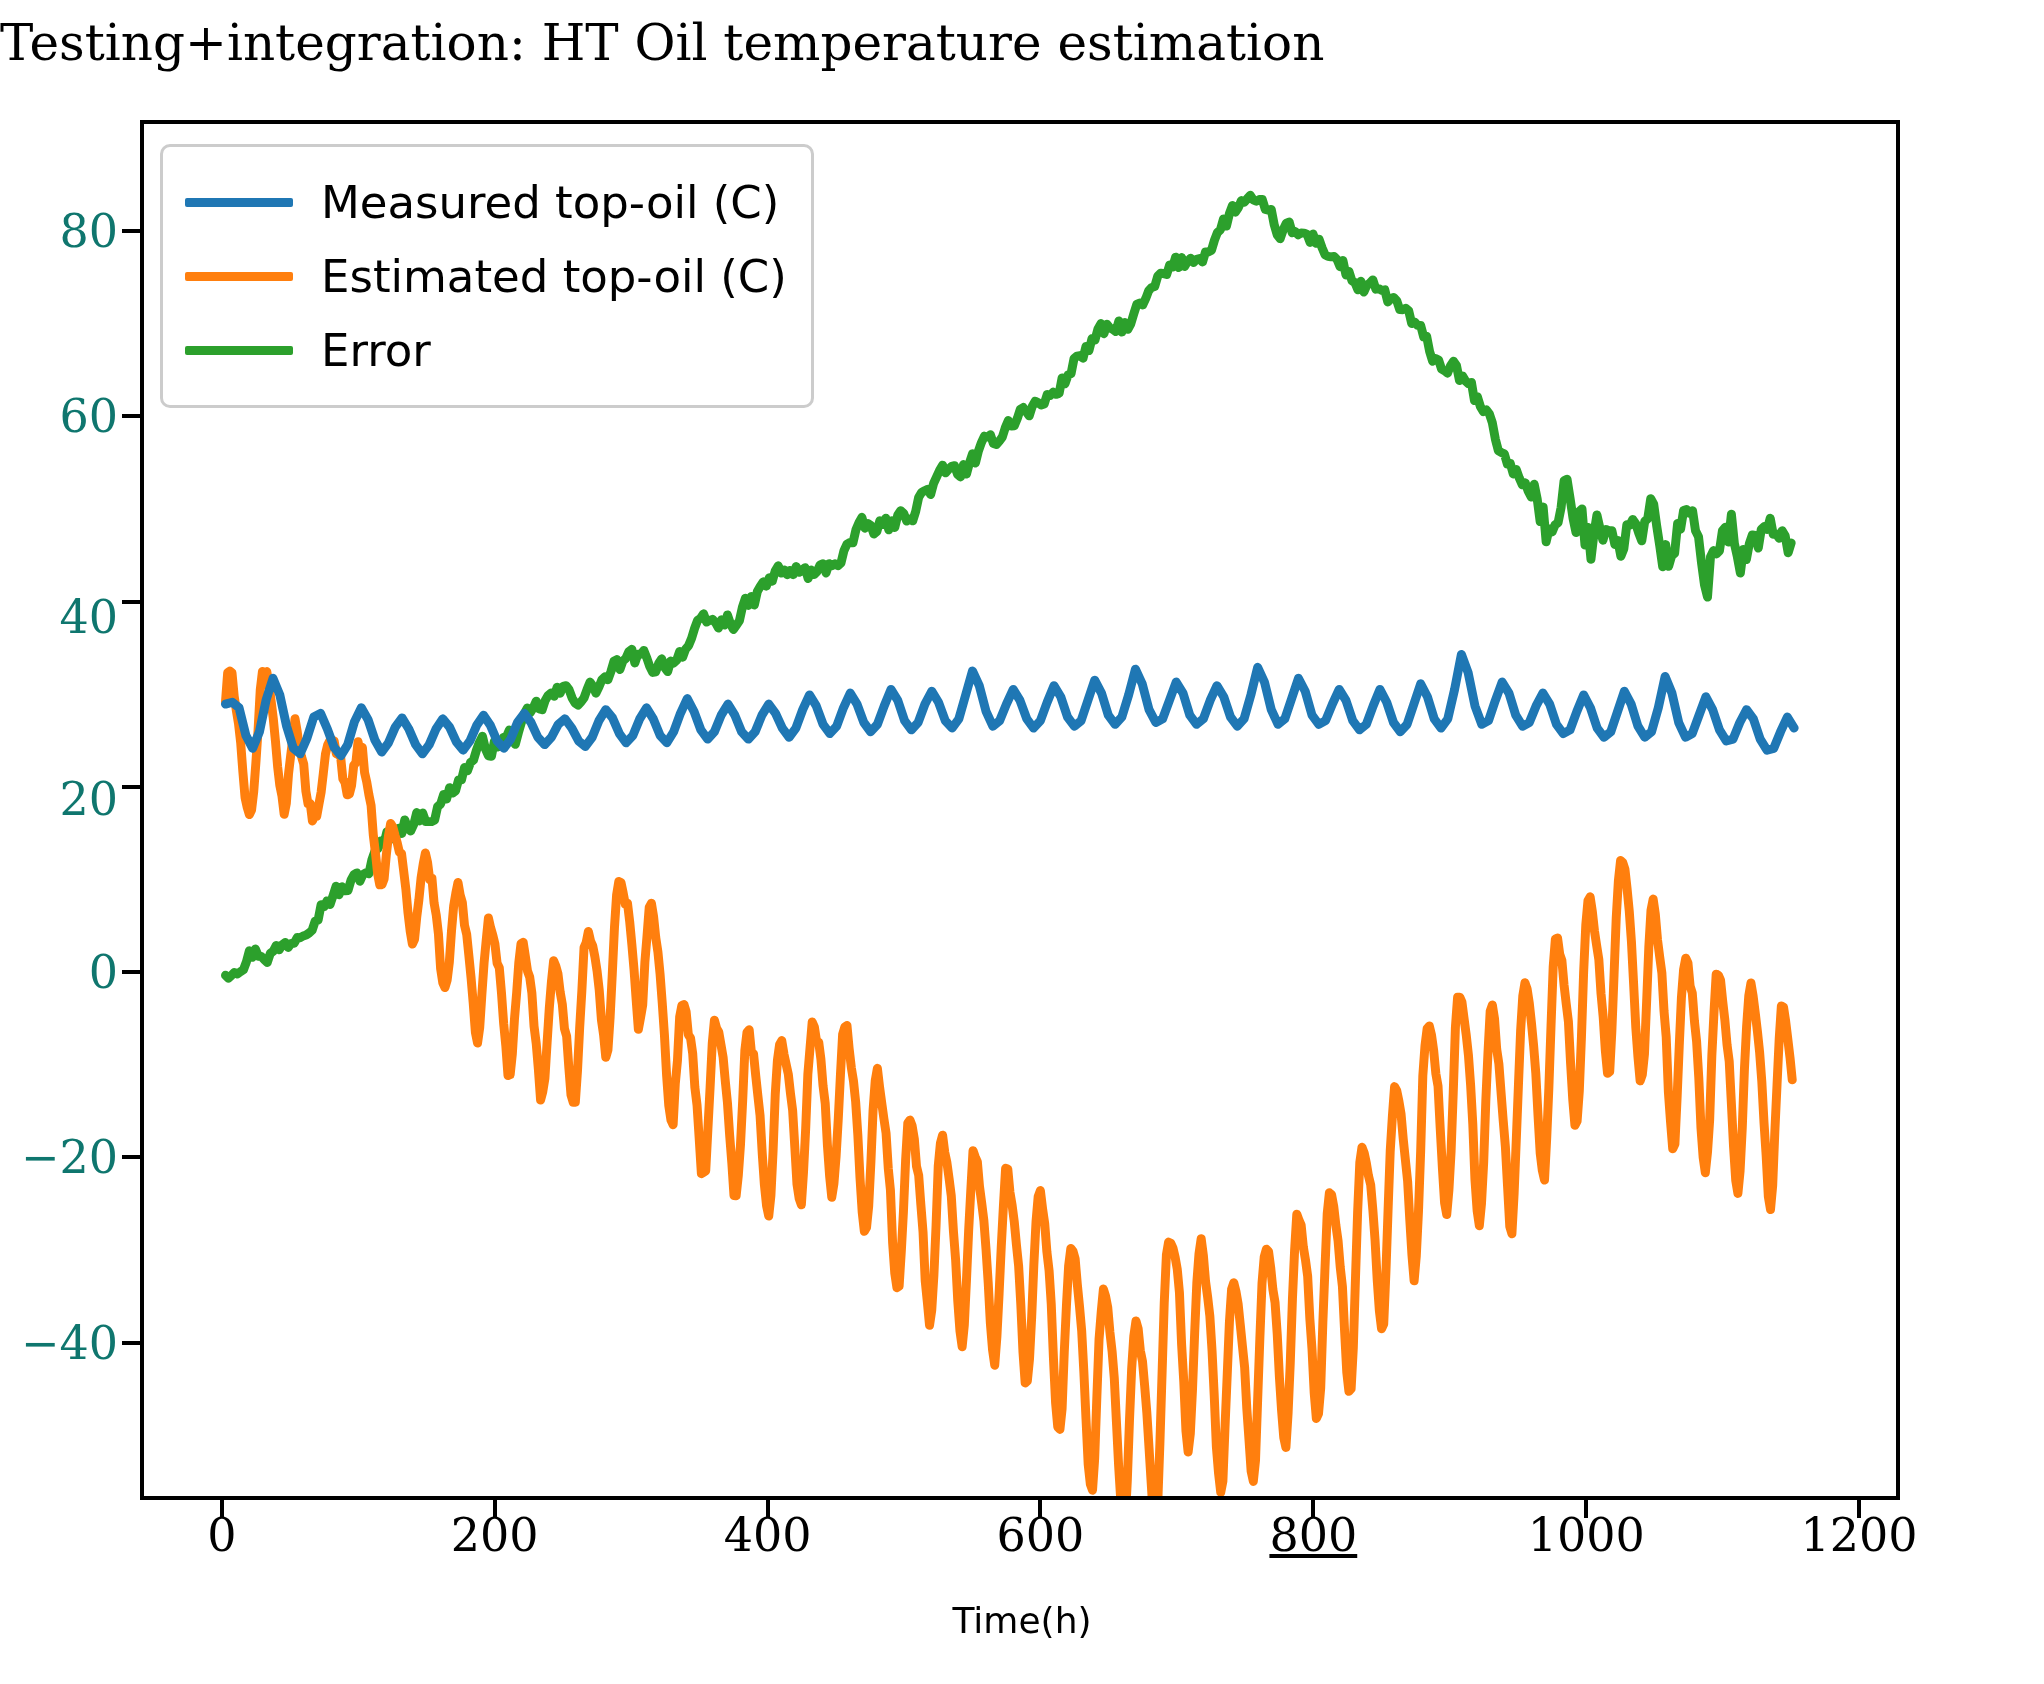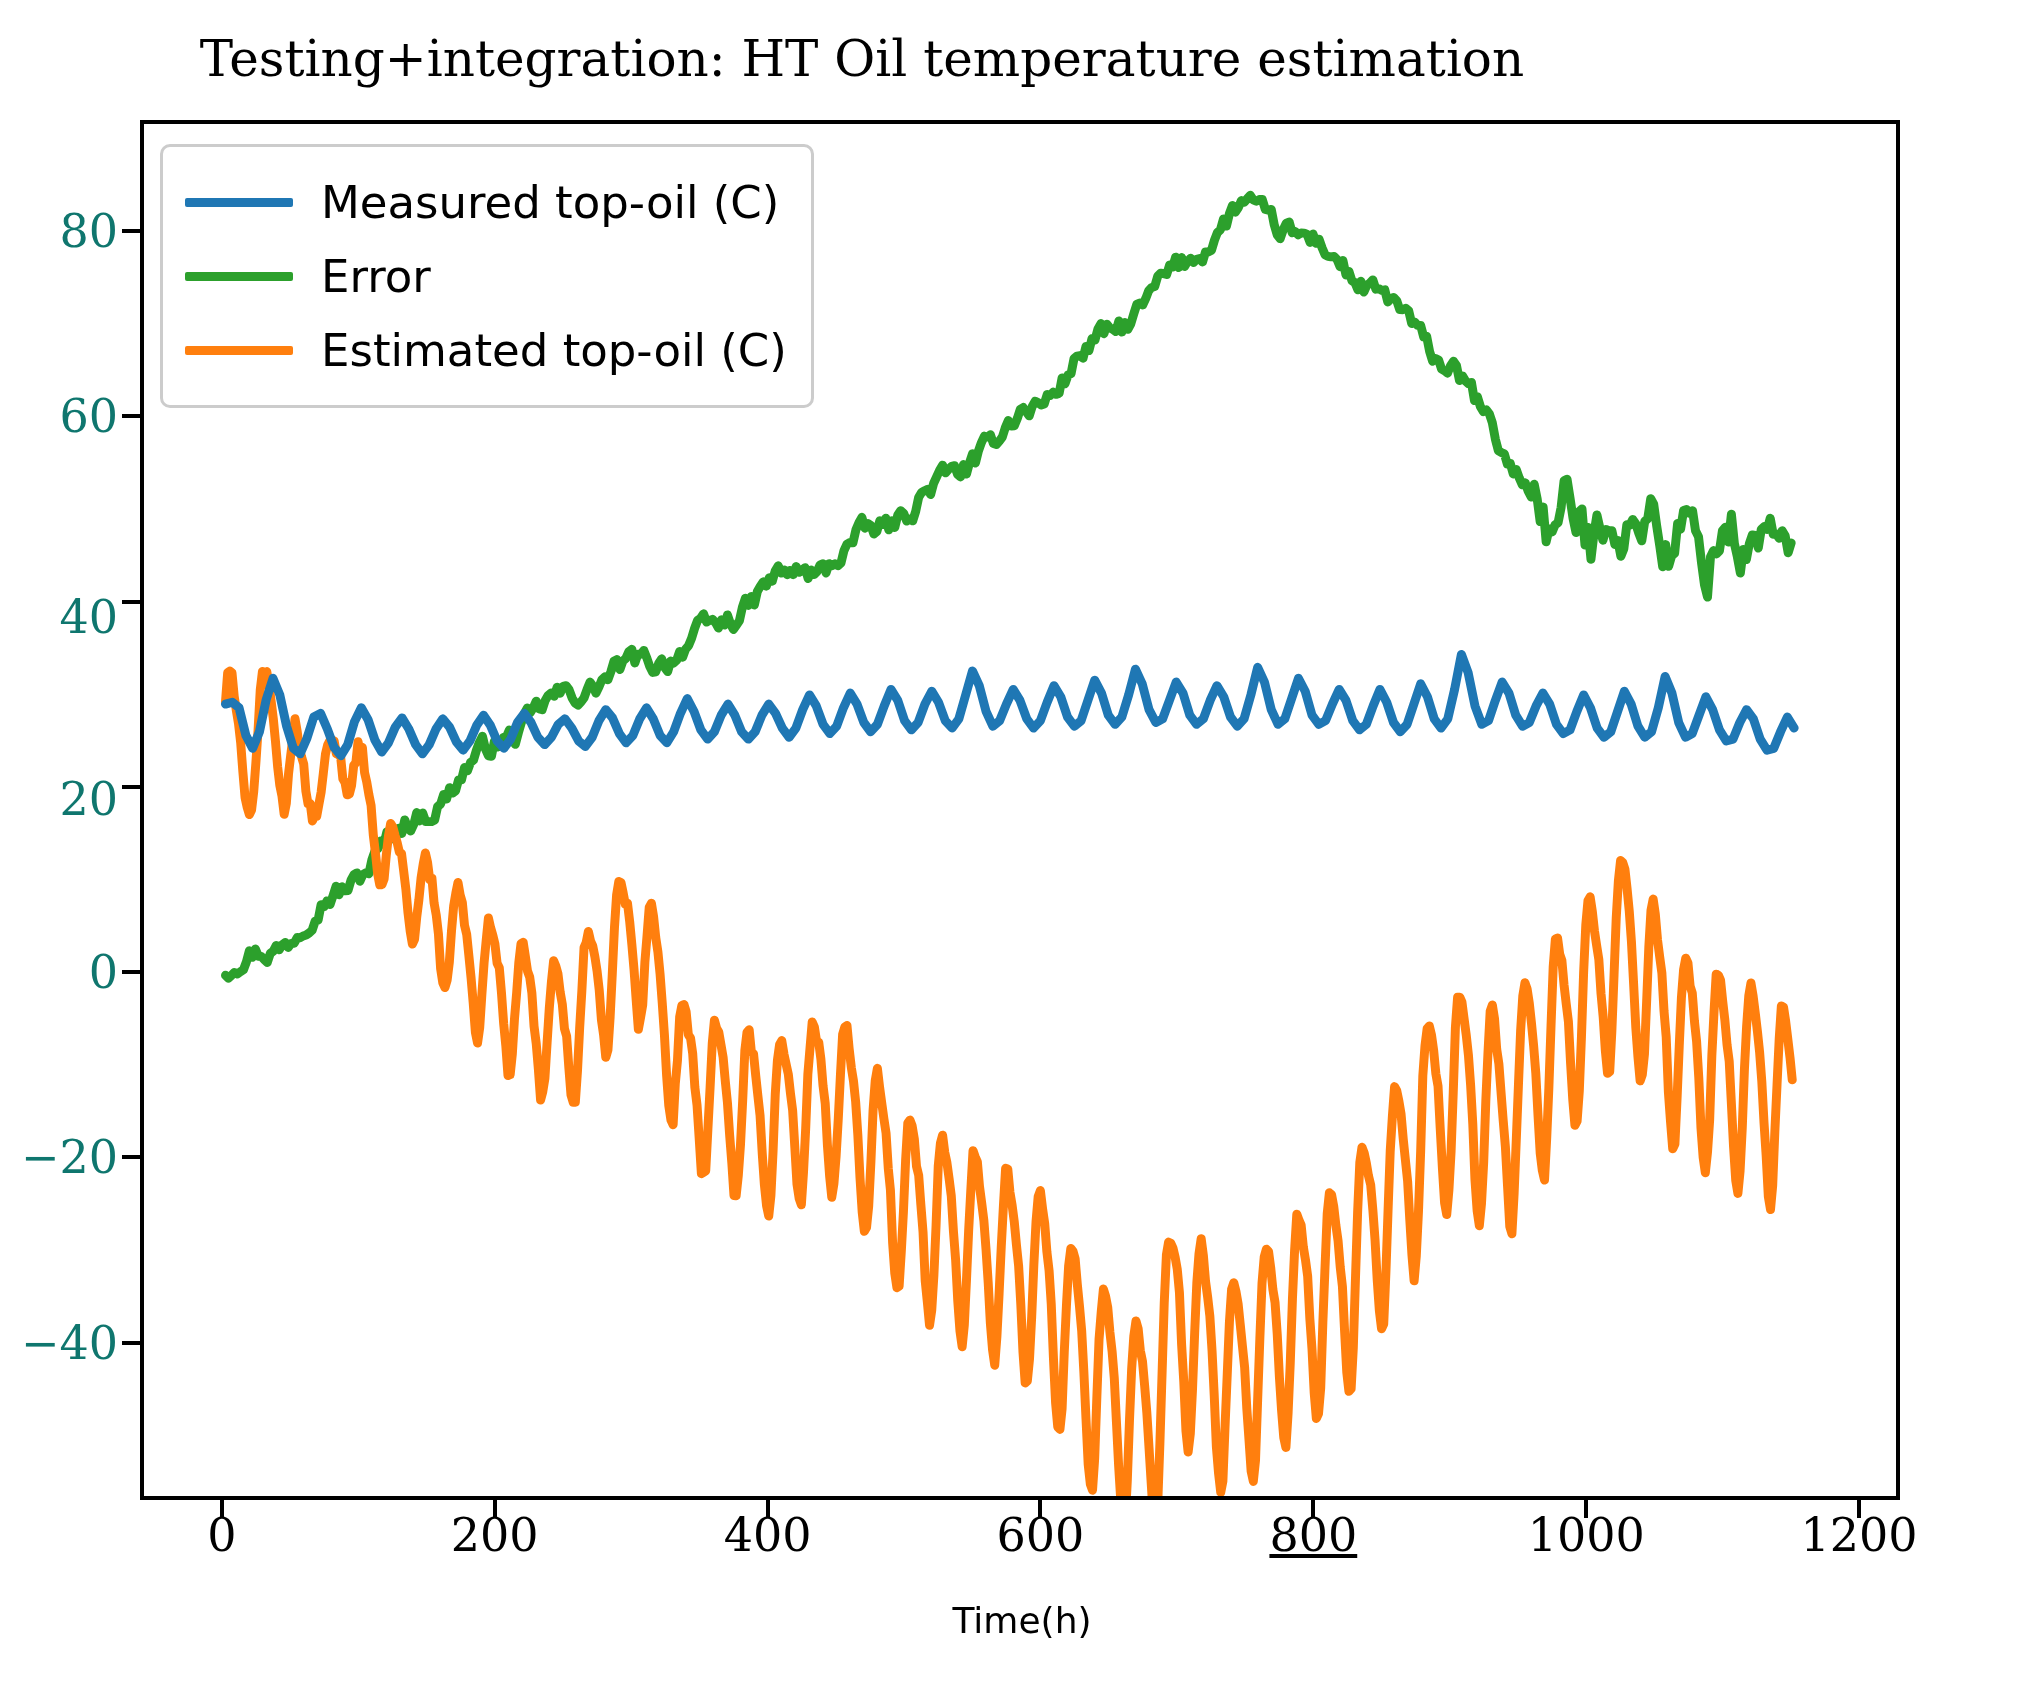--- a/index.html
+++ b/index.html
@@ -15,23 +15,23 @@
   }
   #figure {
     position: relative;
     width: 2044px;
     height: 1684px;
     background: #ffffff;
   }
   #chart-title {
     position: absolute;
     left: 0;
-    top: 30px;
+    top: 14px;
     width: 1724px;
-    text-align: center;
+    text-align: left;
     font-family: "DejaVu Serif", serif;
     font-size: 50px;
     color: #000000;
     letter-spacing: 0px;
     white-space: nowrap;
   }
   
   #plot-area {
     position: absolute;
     left: 140px;
@@ -185,26 +185,26 @@
     </div>
 
   <div id="xlabel">Time(h)</div>
 
   <div id="legend">
       <div class="legend-row">
         <span class="legend-swatch" style="background: rgb(31, 119, 180);"></span>
         <span class="legend-label">Measured top-oil (C)</span>
       </div>
       <div class="legend-row">
+        <span class="legend-swatch" style="background: rgb(255, 127, 14);"></span>
+        <span class="legend-label">Estimated top-oil (C)</span>
+      </div>
+      <div class="legend-row">
         <span class="legend-swatch" style="background: rgb(44, 160, 44);"></span>
         <span class="legend-label">Error</span>
-      </div>
-      <div class="legend-row">
-        <span class="legend-swatch" style="background: rgb(255, 127, 14);"></span>
-        <span class="legend-label">Estimated top-oil (C)</span>
       </div>
     </div>
 
 <div class="ytickmark" style="top: 1342.55px;"></div>
     <div class="ytickmark" style="top: 1157.32px;"></div>
     <div class="ytickmark" style="top: 972.081px;"></div>
     <div class="ytickmark" style="top: 786.846px;"></div>
     <div class="ytickmark" style="top: 601.611px;"></div>
     <div class="ytickmark" style="top: 416.376px;"></div>
     <div class="ytickmark" style="top: 231.141px;"></div>

